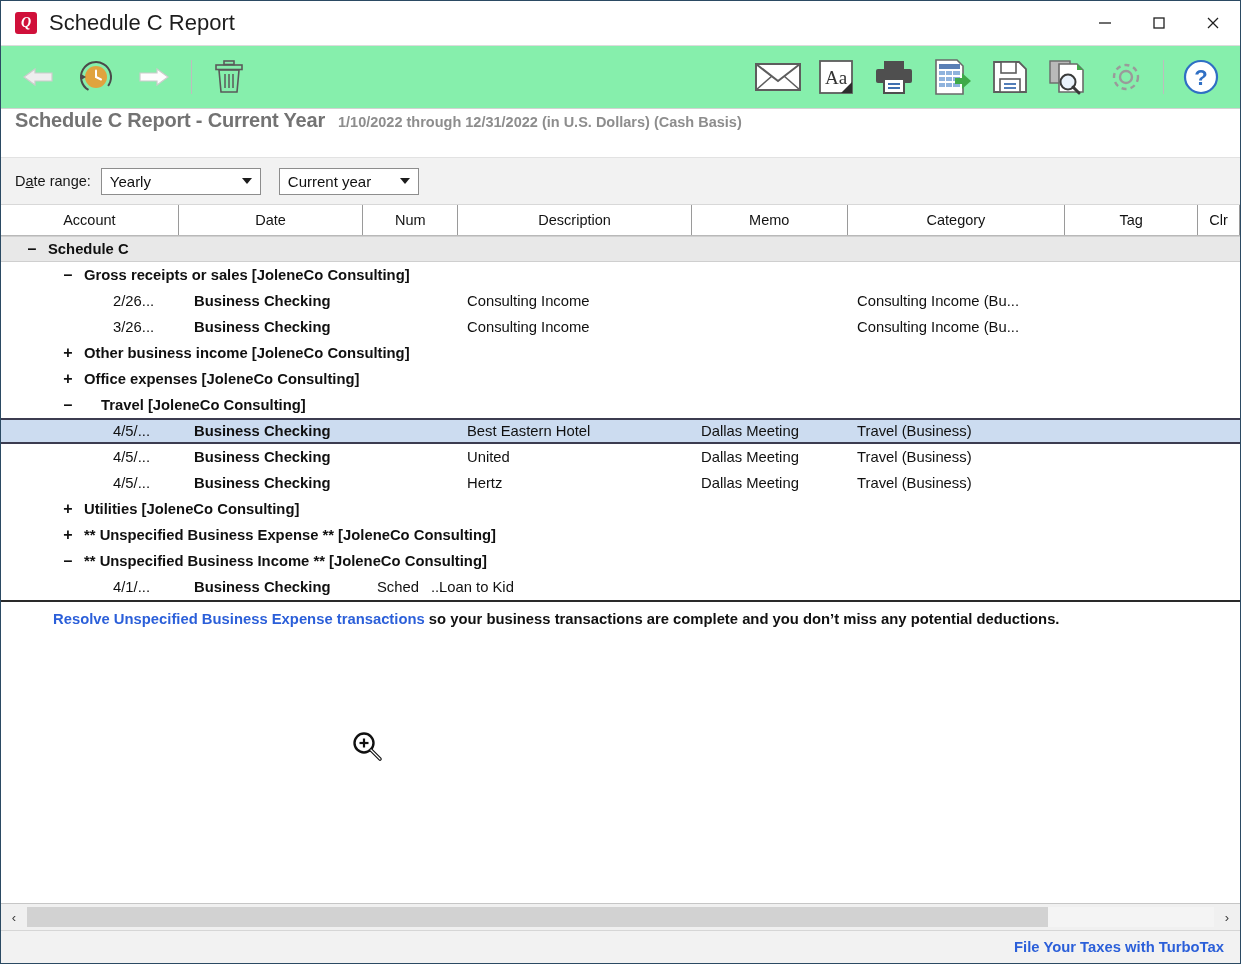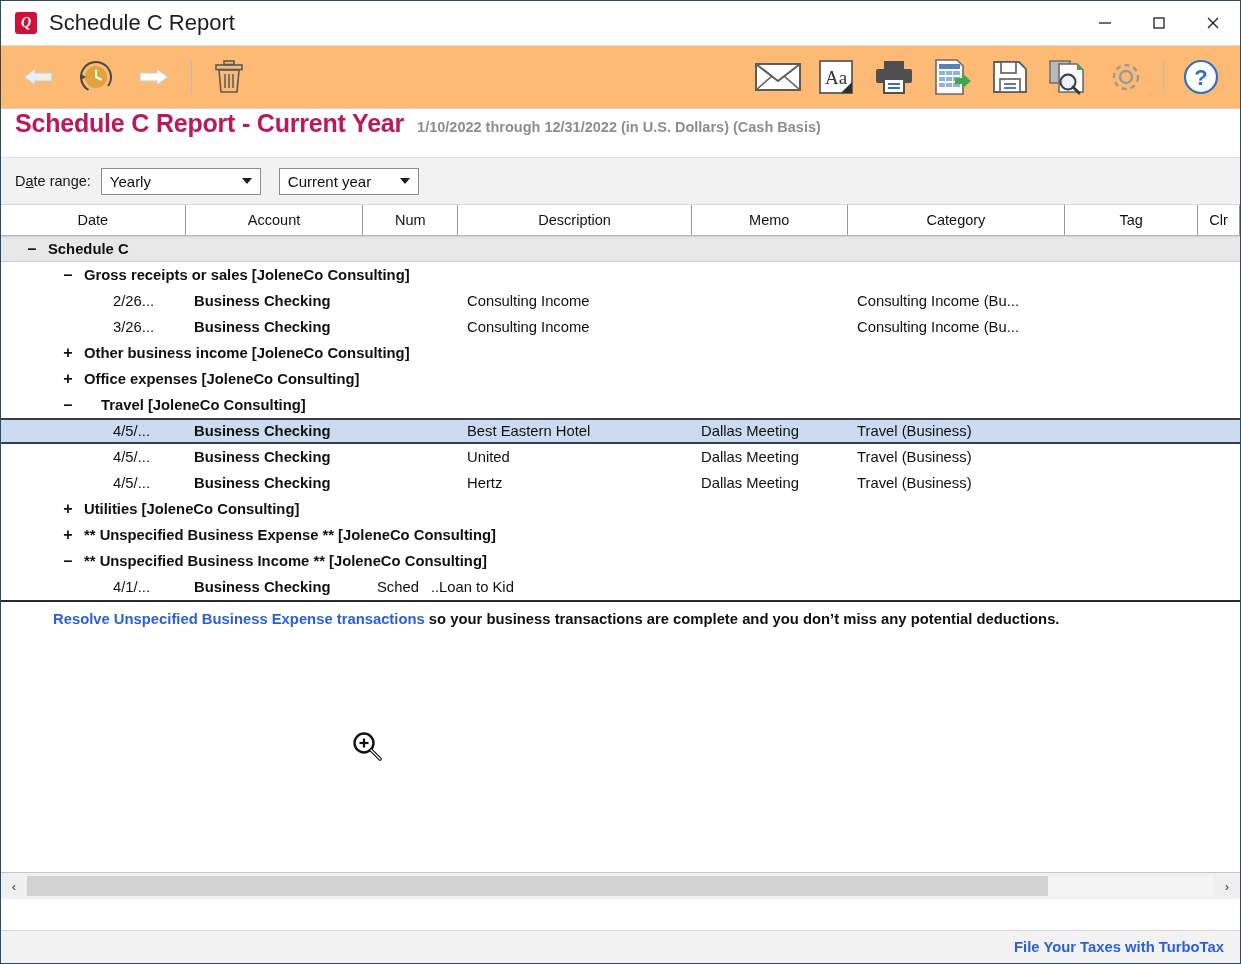--- a/index.html
+++ b/index.html
@@ -52,21 +52,21 @@
   .win-btn {
     width: 54px; height: 44px;
     display: flex; align-items: center; justify-content: center;
     color: #202020;
   }
   .win-btn svg { display: block; }
 
   
   .toolbar {
     height: 62px; min-height: 62px;
-    background: #fdba74;
+    background: #86efac;
     border-top: 1px solid #dcdcdc;
     border-bottom: 1px solid #d2d2d2;
     display: flex; align-items: center;
     position: relative;
   }
   .tb-left { display: flex; align-items: center; }
   .tb-right { display: flex; align-items: center; margin-left: auto; padding-right: 10px; }
   .tb-btn {
     width: 58px; height: 58px;
     display: flex; align-items: center; justify-content: center;
@@ -79,22 +79,22 @@
 
   
   .report-head {
     height: 48px; min-height: 48px;
     background: #ffffff;
     display: flex; align-items: baseline;
     padding-left: 14px;
     border-bottom: 1px solid #e2e2e2;
   }
   .report-title {
-    font-size: 25px; font-weight: bold;
-    color: #be185d;
+    font-size: 20px; font-weight: bold;
+    color: #737373;
     letter-spacing: -0.2px;
   }
   .report-sub {
     margin-left: 13px;
     font-size: 14.5px; font-weight: bold;
     color: #8d8d8d;
   }
 
   
   .daterange-bar {
@@ -265,21 +265,20 @@
     background: #d2d2d2;
   }
 
   
   .statusbar {
     height: 32px; min-height: 32px;
     background: #f2f2f2;
     border-top: 1px solid #d6d6d6;
     display: flex; align-items: center; justify-content: flex-end;
     padding-right: 16px;
-    margin-top: 31px;
   }
   .statusbar a {
     color: #2b5fd9; font-size: 14.8px; font-weight: bold;
     text-decoration: none;
   }
 </style>
 </head>
 <body>
 
 <div class="window">
@@ -436,22 +435,22 @@
     <div class="combo" id="combo-period">
       <div class="cv">Current year</div>
       <div class="arrow">
           <div class="tri-down"></div>
         </div>
     </div>
   </div>
 
 
   <div class="col-head" id="col-head">
+      <div class="col-cell" style="width: 178px;">Account</div>
       <div class="col-cell" style="width: 185px;">Date</div>
-      <div class="col-cell" style="width: 178px;">Account</div>
       <div class="col-cell" style="width: 95px;">Num</div>
       <div class="col-cell" style="width: 234px;">Description</div>
       <div class="col-cell" style="width: 156px;">Memo</div>
       <div class="col-cell" style="width: 218px;">Category</div>
       <div class="col-cell" style="width: 133px;">Tag</div>
       <div class="col-cell" style="width: 42px;">Clr</div>
     </div>
 
   <div class="report-body">
     <div id="rows-container">

